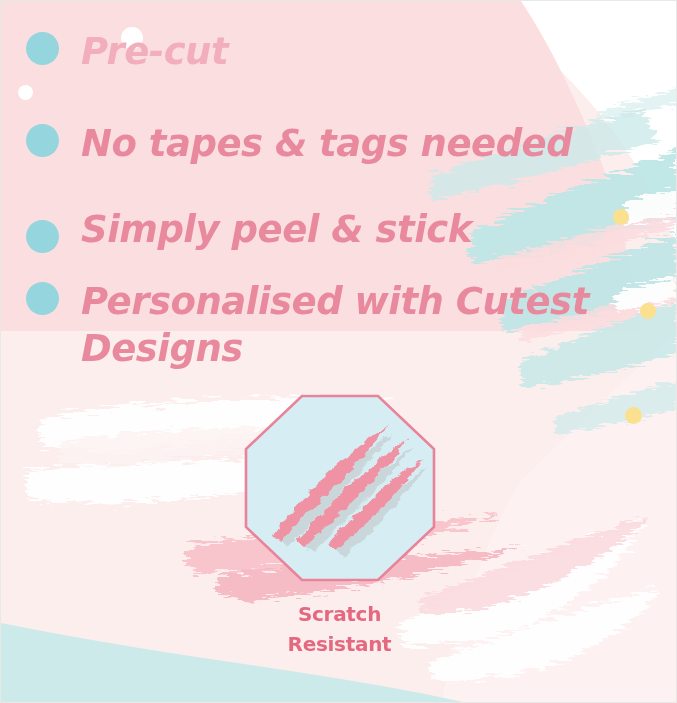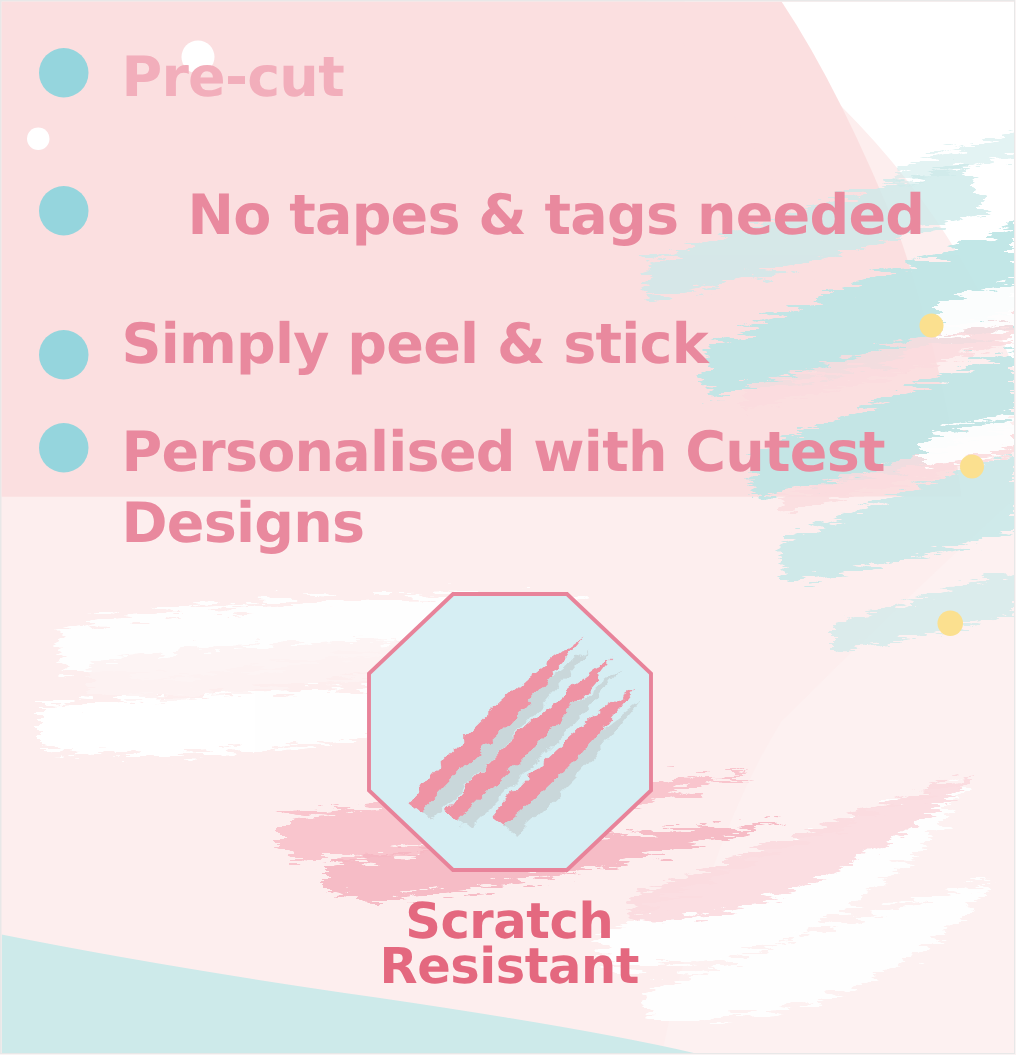--- a/index.html
+++ b/index.html
@@ -48,20 +48,21 @@
   }
   .feature-text {
     margin-left: 22px;
     font-family: "DejaVu Sans", sans-serif;
     font-weight: bold;
     font-size: 37px;
     line-height: 47px;
     letter-spacing: -0.5px;
     color: #e9899e;
     white-space: pre-line;
+    font-style: italic;
   }
   .feature-text.muted { color: #f2aebb; }
 
   
   .badge-wrap {
     position: absolute;
     left: 236px;
     top: 392px;
     width: 205px;
     z-index: 25;
@@ -71,21 +72,21 @@
     position: relative;
     width: 194px;
     height: 190px;
     margin: 0 auto;
   }
   .badge-octagon svg { display:block; }
   .badge-caption {
     margin-top: 16px;
     font-family: "DejaVu Sans", sans-serif;
     font-weight: bold;
-    font-size: 33px;
+    font-size: 20px;
     line-height: 30px;
     color: #e4687f;
     white-space: pre-line;
     letter-spacing: -0.3px;
   }
 
   
   .dot {
     position: absolute;
     border-radius: 50%;
@@ -198,21 +199,21 @@
     <span class="dot" style="left:624px; top:406px; width:17px; height:17px; background:#fbe08f;"></span>
   </div>
 
   <div class="feature-list">
 
     <div class="feature-row" style="left:25px; top:27px;">
       <span class="bullet"></span>
       <span class="feature-text muted">Pre-cut</span>
     </div>
 
-    <div class="feature-row" style="left:25px; top:119px;gap:44px;">
+    <div class="feature-row" style="left:25px; top:119px;">
       <span class="bullet"></span>
       <span class="feature-text">No tapes &amp; tags needed</span>
     </div>
 
     <div class="feature-row" style="left:25px; top:205px;align-items:flex-end;">
       <span class="bullet"></span>
       <span class="feature-text">Simply peel &amp; stick</span>
     </div>
 
     <div class="feature-row" style="left:25px; top:277px;">

